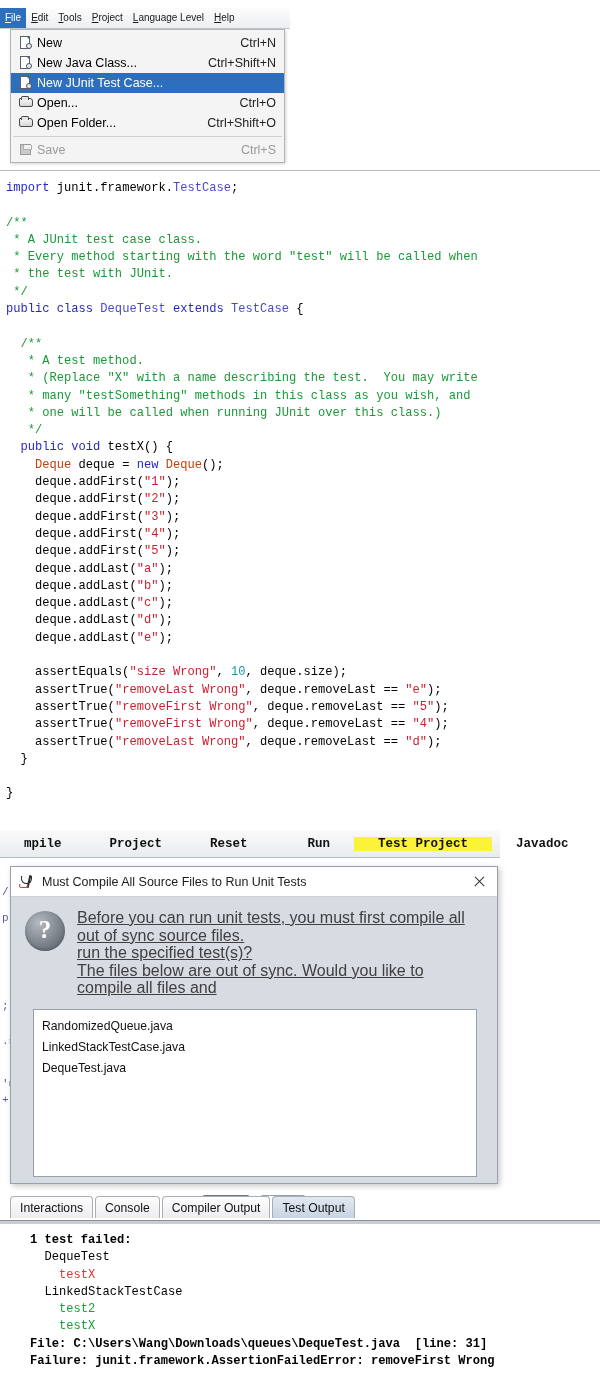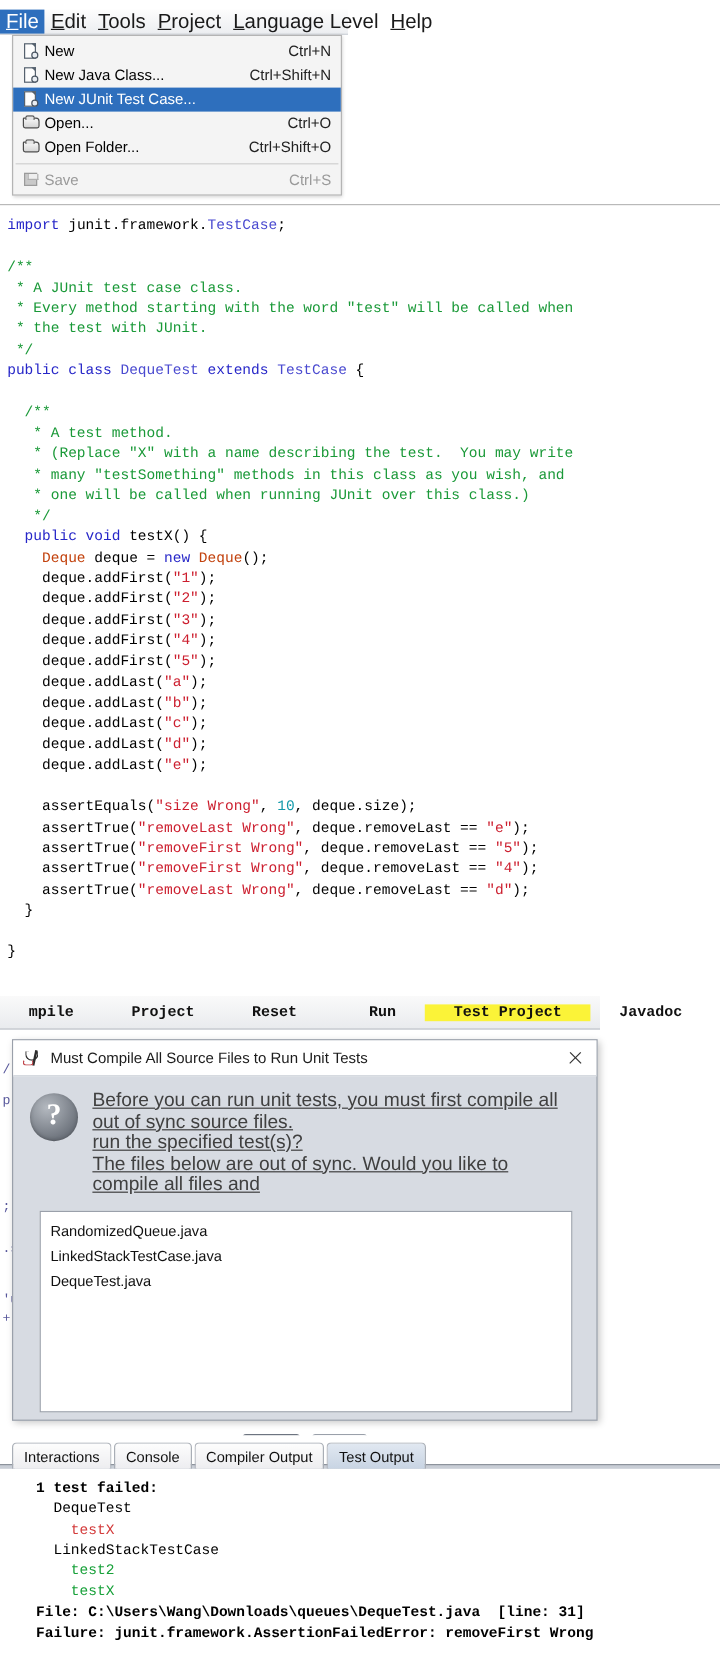--- a/index.html
+++ b/index.html
@@ -17,21 +17,21 @@
   
   #menubar-region { position:absolute; left:0; top:0; width:600px; height:172px; }
   .menubar {
     position:absolute; left:0; top:8px; width:290px; height:21px;
     background:linear-gradient(#fdfdfd,#eceef1);
     border-bottom:1px solid #c7ccd4;
     display:flex; align-items:center;
   }
   .menubar-item {
     font-family:"Liberation Sans", sans-serif;
-    font-size:17px; color:#1a1a1a;
+    font-size:10px; color:#1a1a1a;
     padding:2px 5px; margin:0 0px; line-height:16px;
     white-space:nowrap;
   }
   .menubar-item.active { background:#2e6fbd; color:#ffffff; }
   .mn { text-decoration:underline; }
 
   
   .dropdown {
     position:absolute; left:10px; top:29px; width:275px; height:134px;
     background:#f4f4f4;
@@ -168,21 +168,21 @@
     border:1px solid #9aa0aa; border-radius:3px;
     font-size:12.2px; color:#111; cursor:pointer;
     display:flex; align-items:center; justify-content:center;
   }
   .dlg-btn.default { border:2px solid #6d7480; background:linear-gradient(#f2f4f6,#d6dae0); }
 
   
   #tabstrip {
     position:absolute; left:0; top:1196px; width:600px; height:28px;
     background:#ffffff;
-    display:flex; align-items:flex-end; padding-left:10px;
+    display:flex; align-items:flex-start; padding-left:10px;
   }
   #tabstrip:after {
     content:""; position:absolute; left:0; bottom:0; width:600px; height:3px;
     background:#c9ced6; border-top:1px solid #8d939c;
   }
   .tab {
     height:22px; padding:0 9px; margin-right:2px;
     background:linear-gradient(#fdfdfd,#ededf0);
     border:1px solid #a9aeb6; border-bottom:none;
     border-radius:4px 4px 0 0;

